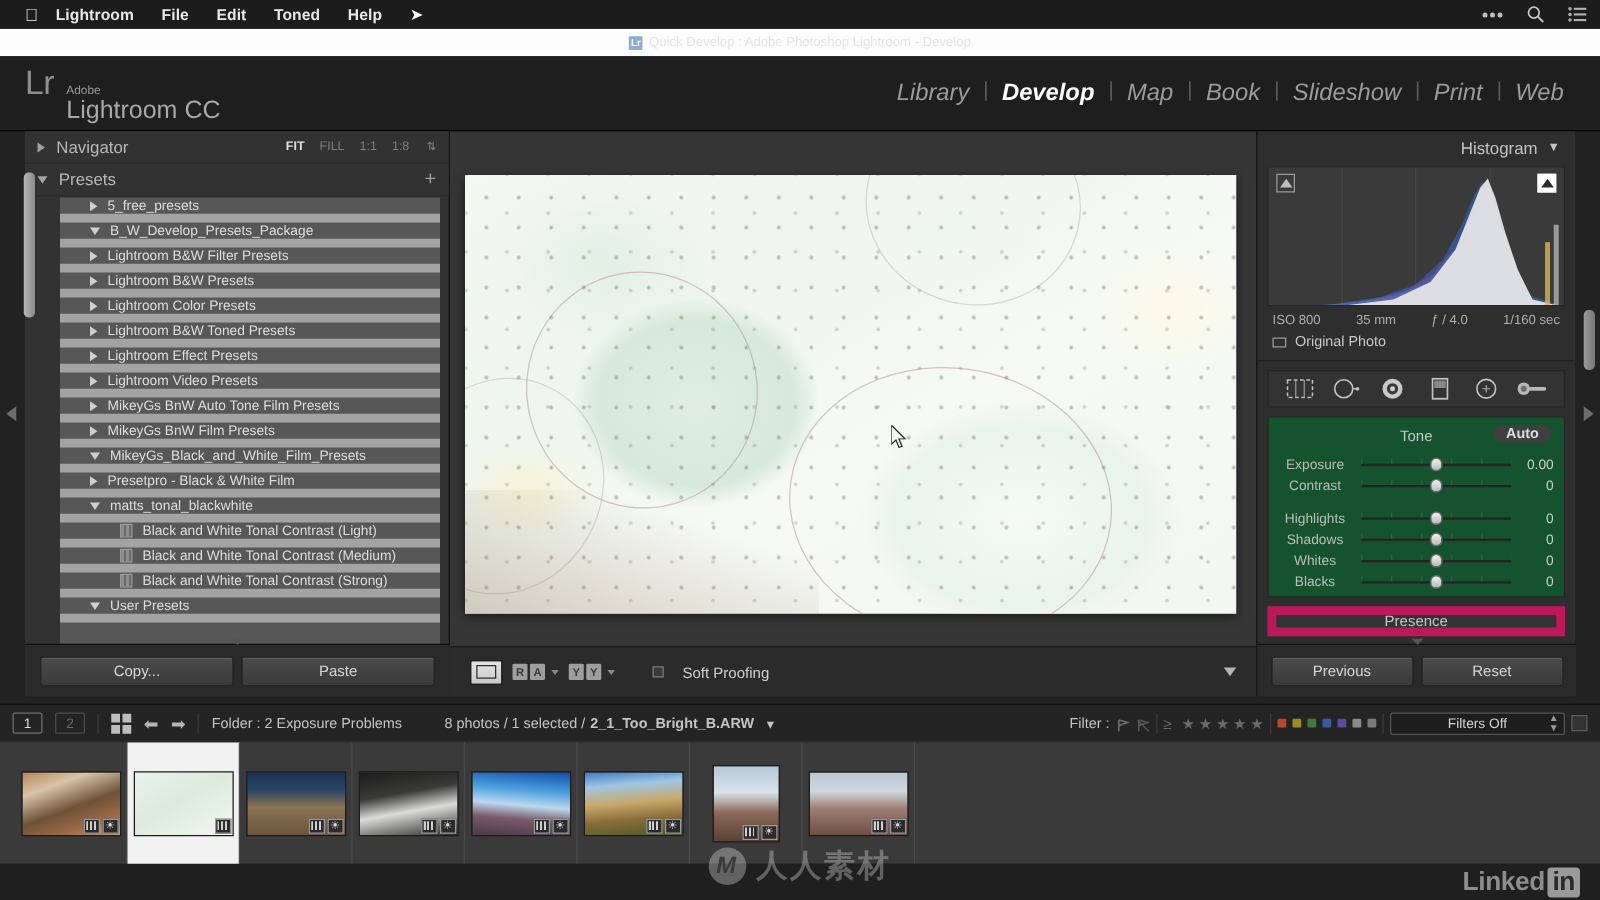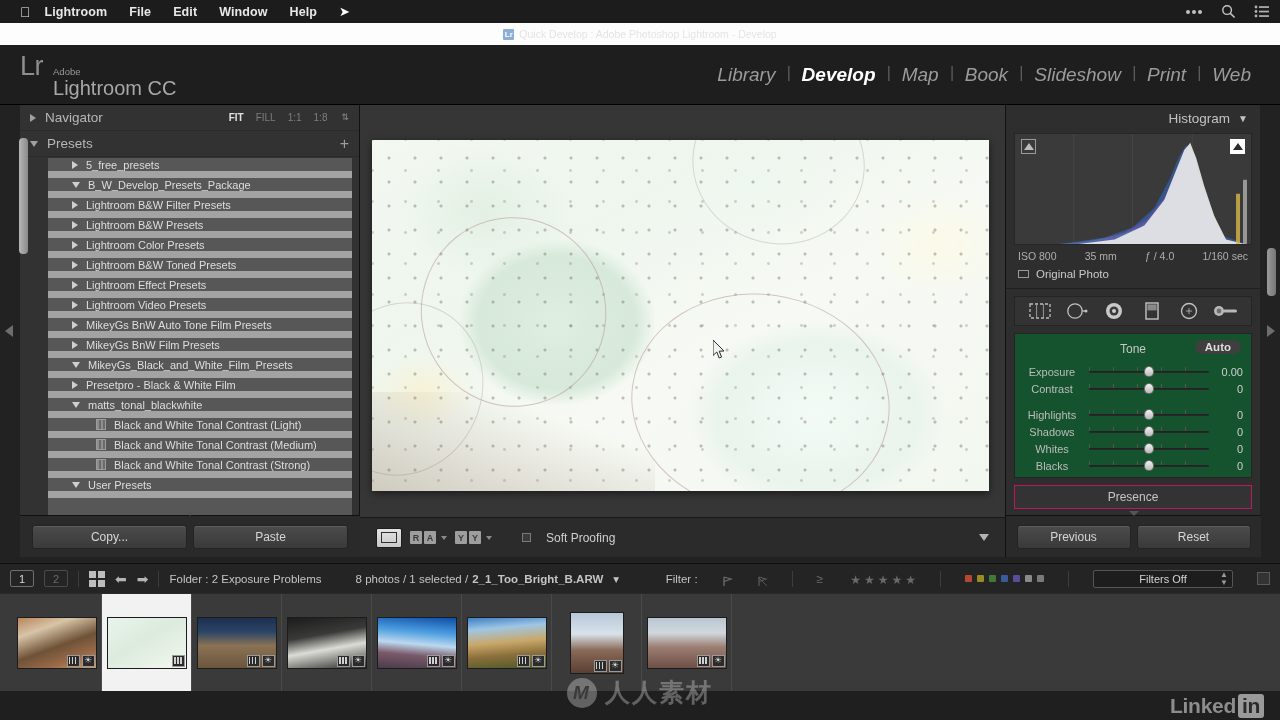--- a/index.html
+++ b/index.html
@@ -236,21 +236,21 @@
     background-image: linear-gradient(to right, #555 1px, transparent 1px);
     background-size: 20% 100%; }
   .knob {
     position: absolute; top: 1px; left: 50%; margin-left: -5px; width: 10px; height: 11px;
     background: linear-gradient(#f2f2f2,#b9b9b9); border-radius: 50% 50% 45% 45%;
     border: 1px solid #6e6e6e;
   }
   .srow .val { width: 34px; text-align: right; font-size: 11px; color: #cfcfcf; padding-left: 6px; }
   .gap { height: 9px; }
   .presence {
-    margin: 7px 8px 0 8px; background: #333; border: 1px solid #be185d;
+    margin: 7px 8px 0 8px; background: #333; border: 7px solid #be185d;
     height: 24px; display: flex; align-items: center; justify-content: center;
     font-size: 12px; color: #c6c6c6;
   }
   .rp-bottom {
     position: absolute; bottom: 0; left: 0; width: 255px; height: 42px;
     background: #2a2a2a; display: flex; align-items: center; justify-content: center;
     gap: 6px; border-top: 1px solid #111;
   }
   .rp-bottom .btn { width: 114px; }
   .rp-scroll {
@@ -276,21 +276,21 @@
   .pagebox {
     width: 24px; height: 17px; border: 1px solid #6f6f6f; color: #d8d8d8;
     font-size: 11px; display:flex; align-items:center; justify-content:center; border-radius:2px;
   }
   .pagebox.dim { color: #6a6a6a; border-color: #4a4a4a; }
   .grid-ic { display: grid; grid-template-columns: 7px 7px; grid-template-rows: 7px 7px; gap: 2px; }
   .grid-ic i { background: #bdbdbd; display:block; }
   .arrow-ic { color: #b5b5b5; font-size: 14px; line-height: 1; }
   .vsep { width: 1px; height: 16px; background: #3c3c3c; }
   .fs-text { font-size: 11.5px; color: #c4c4c4; }
-  .filter-area { margin-left: auto; display: flex; align-items: center; gap: 24px; }
+  .filter-area { margin-left: auto; display: flex; align-items: center; gap: 5px; }
   .flag { width: 11px; height: 11px; opacity: .42; }
   .star { color: #6a6a6a; font-size: 12px; }
   .swatch { width: 7px; height: 7px; border-radius: 1px; }
   .filters-off {
     width: 140px; height: 18px; background: #1d1d1d; border: 1px solid #555;
     border-radius: 2px; color: #d3d3d3; font-size: 11px;
     display: flex; align-items: center; justify-content: center; position: relative;
   }
   .filters-off .sp { position: absolute; right: 4px; font-size: 8px; color:#9a9a9a; line-height:1.0;}
   .lock { width: 13px; height: 13px; border: 1px solid #5a5a5a; background:#333; }
@@ -347,21 +347,21 @@
 </head>
 <body>
 
 <div class="app">
 
   <div class="menubar">
     <span class="apple-logo"></span>
     <span class="mi">Lightroom</span>
     <span class="mi reg">File</span>
     <span class="mi reg">Edit</span>
-    <span class="mi reg">Window</span>
+    <span class="mi reg">Toned</span>
     <span class="mi reg">Help</span>
     <span class="bolt">➤</span>
     <span class="spacer"></span>
     <span class="mb-icon">
       <svg width="18" height="6" viewBox="0 0 18 6">
           <circle cx="3" cy="3" r="2" fill="#ddd"></circle>
           <circle cx="9" cy="3" r="2" fill="#ddd"></circle>
           <circle cx="15" cy="3" r="2" fill="#ddd"></circle>
         </svg>
     </span>

